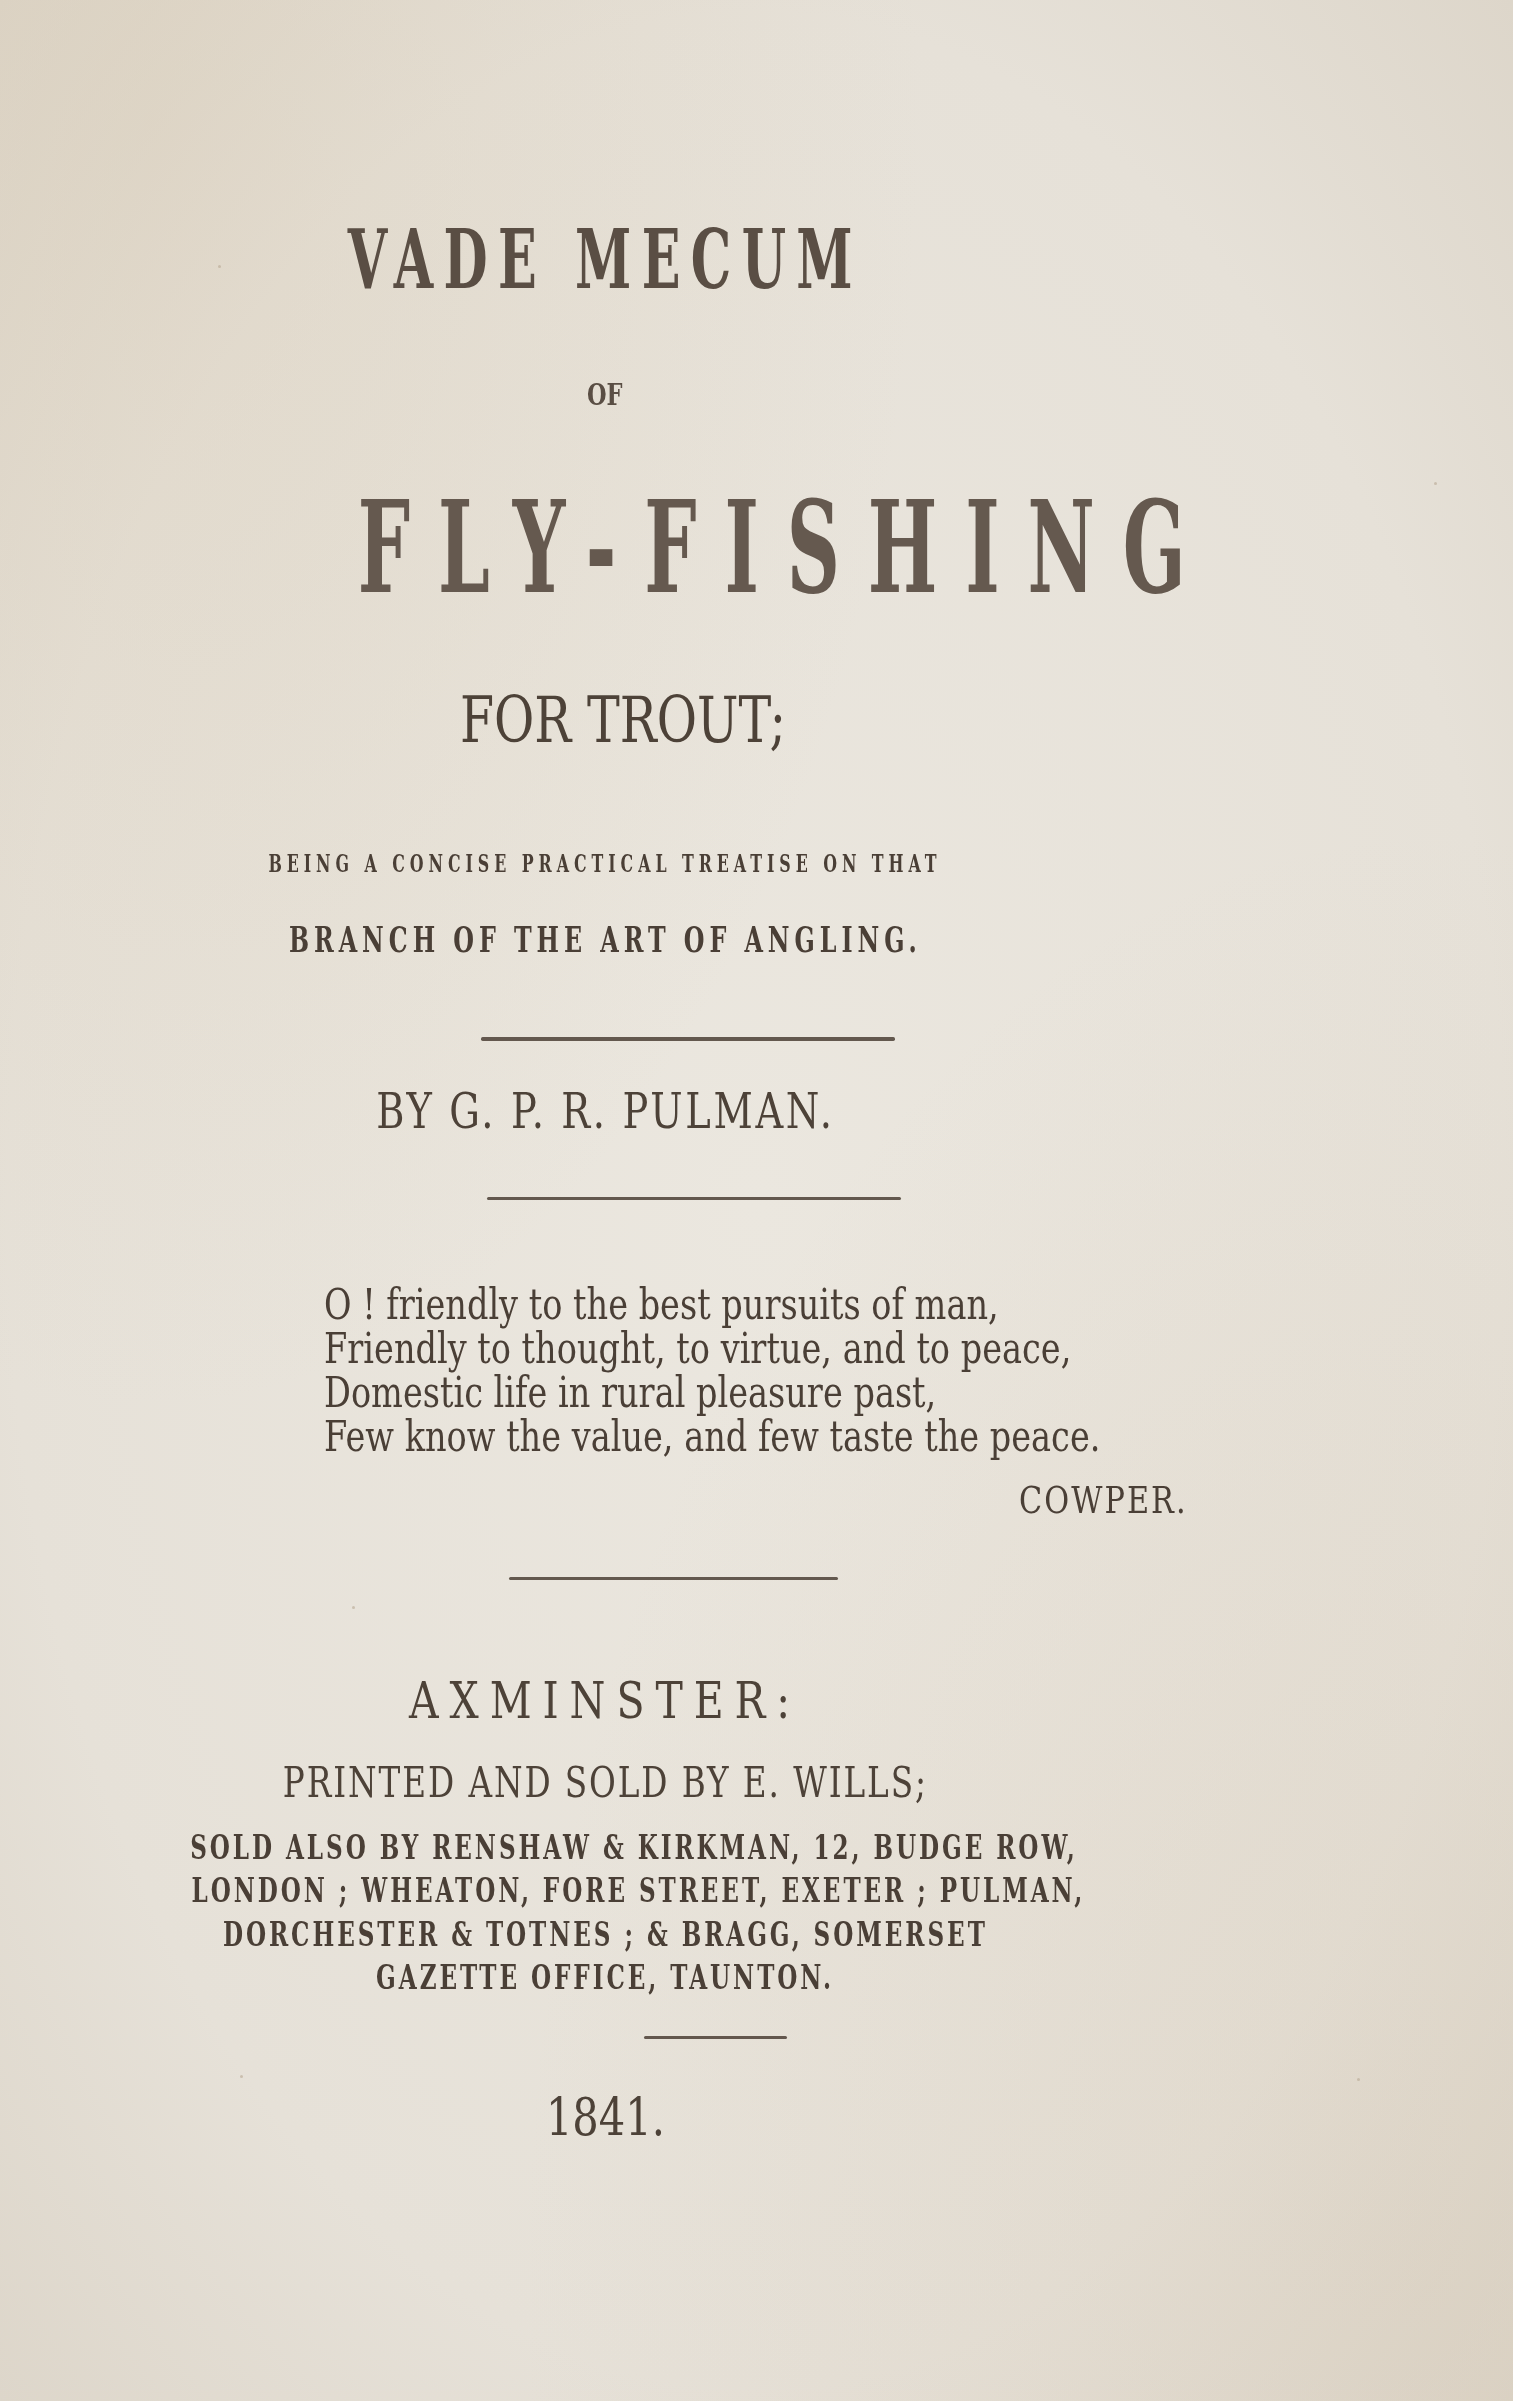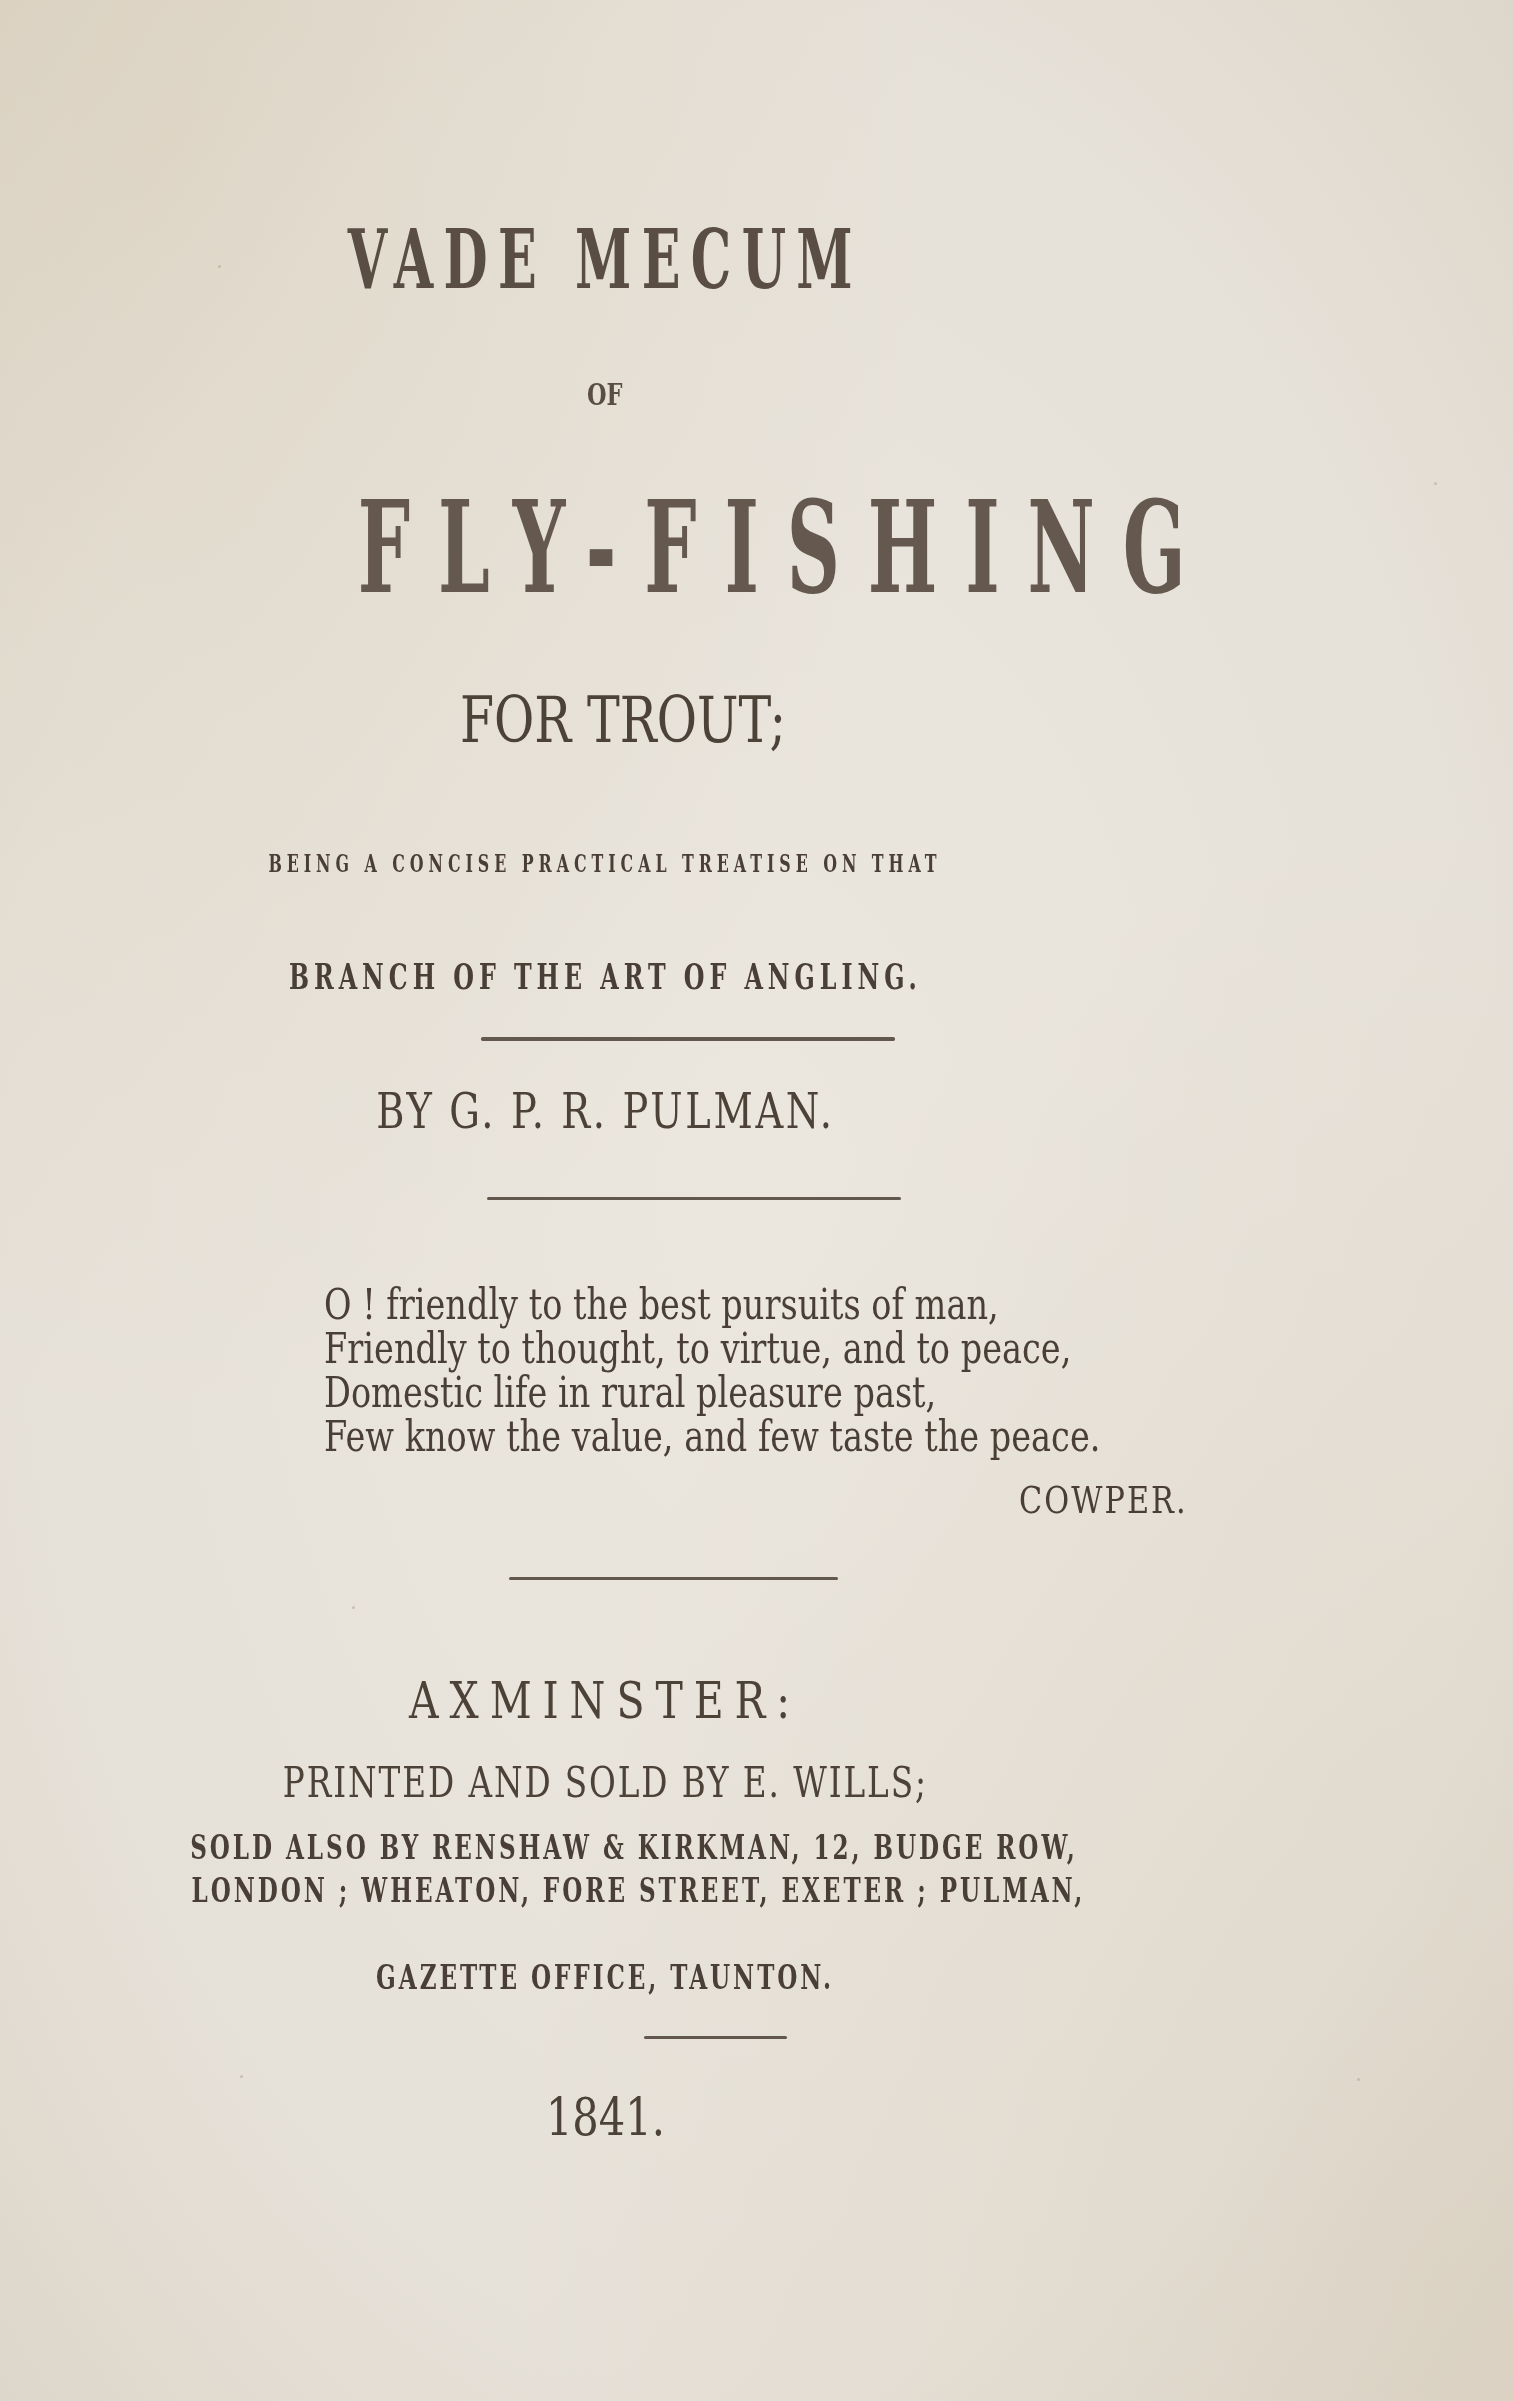--- a/index.html
+++ b/index.html
@@ -73,21 +73,20 @@
     letter-spacing: 7.5px;
     color: #4a3f36;
   }
   .being .cond { transform: scaleX(0.66); }
   .branch {
     top: 921px;
     font-size: 36px;
     font-weight: bold;
     letter-spacing: 7.5px;
     color: #4a3f36;
-    margin-top: 37px;
   }
   .branch .cond { transform: scaleX(0.66); }
   .rule {
     position: absolute;
     height: 3.3px;
     background: #54483e;
     border-radius: 1.7px;
     opacity: 0.9;
   }
   .rule1 { top: 1037px; left: 481px; width: 414px; height: 4.2px; }
@@ -227,20 +226,23 @@
   <div class="line printed">
     <span class="cond">PRINTED AND SOLD BY E. WILLS;</span>
   </div>
 
   <div class="line sold sold1">
     <span class="cond">SOLD ALSO BY RENSHAW &amp; KIRKMAN, 12, BUDGE ROW,</span>
   </div>
   <div class="line sold sold2">
     <span class="cond">LONDON ; WHEATON, FORE STREET, EXETER ; PULMAN,</span>
   </div>
+  <div class="line sold sold3">
+    <span class="cond">DORCHESTER &amp; TOTNES ;  &amp; BRAGG, SOMERSET</span>
+  </div>
   <div class="line sold sold4">
     <span class="cond">GAZETTE OFFICE, TAUNTON.</span>
   </div>
 
   <div class="rule rule4"></div>
 
   <div class="line year">
     <span class="cond">1841.</span>
   </div>
 

